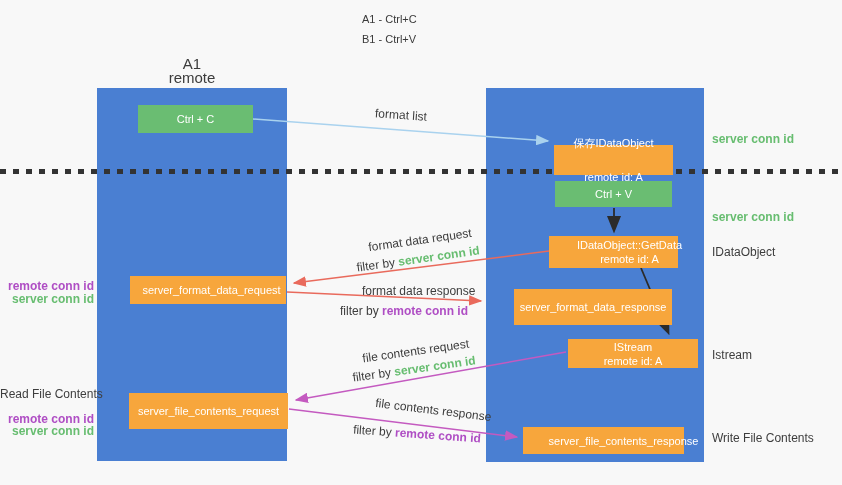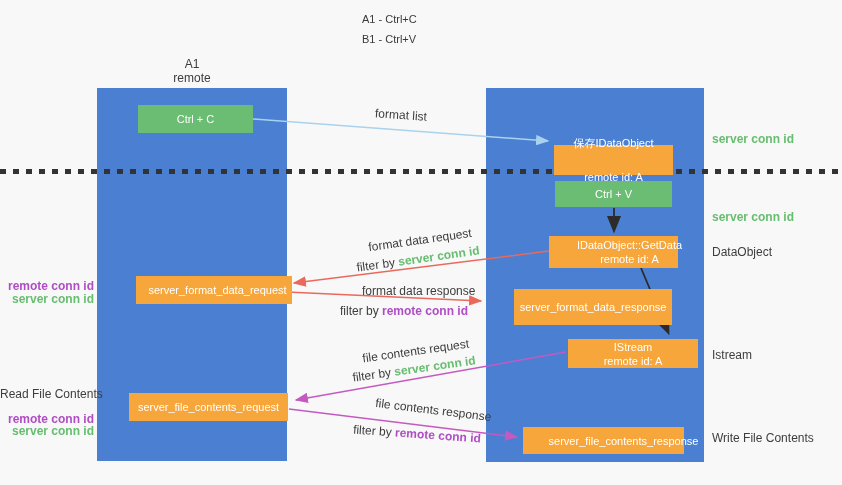--- a/index.html
+++ b/index.html
@@ -4,21 +4,21 @@
 <style>
   html,body{margin:0;padding:0;background:#f8f8f8;}
   .stage{
     position:relative;width:842px;height:485px;overflow:hidden;
     background:#f8f8f8;
     font-family:"Liberation Sans",sans-serif;
     color:#3d3d3d;
   }
   .abs{position:absolute;}
   .title{left:362px;top:9px;font-size:11px;line-height:20px;color:#3a3a3a;}
-  .col-header{width:100px;text-align:center;font-size:12px;line-height:14px;color:#3c3c3c;}
+  .col-header{width:100px;text-align:center;font-size:15px;line-height:14px;color:#3c3c3c;}
   .lifeline{background:#4a7fd2;}
   .separator{
     left:0;top:169px;width:842px;height:5px;
     background:repeating-linear-gradient(90deg,#333 0 6px,transparent 6px 13px);
   }
   .node{
     display:flex;flex-direction:column;align-items:center;justify-content:center;
     color:#fff;font-size:11px;line-height:14px;text-align:center;
     box-sizing:border-box;
   }
@@ -90,34 +90,34 @@
 
   <div class="abs node green" style="left:555px;top:181px;width:117px;height:26px;">
     <div>Ctrl + V</div>
   </div>
 
   <div class="abs node orange" style="left:549px;top:236px;width:129px;height:32px;padding-left:32px;">
     <div>IDataObject::GetData</div>
     <div>remote id: A</div>
   </div>
 
-  <div class="abs node orange" style="left:136px;top:276px;width:156px;height:28px;padding-left:7px;">
+  <div class="abs node orange" style="left:130px;top:276px;width:156px;height:28px;padding-left:7px;">
     <div>server_format_data_request</div>
   </div>
 
   <div class="abs node orange" style="left:514px;top:289px;width:158px;height:36px;">
     <div>server_format_data_response</div>
   </div>
 
   <div class="abs node orange" style="left:568px;top:339px;width:130px;height:29px;">
     <div>IStream</div>
     <div>remote id: A</div>
   </div>
 
-  <div class="abs node orange" style="left:129px;top:393px;width:159px;height:28px;">
+  <div class="abs node orange" style="left:129px;top:393px;width:159px;height:36px;">
     <div>server_file_contents_request</div>
   </div>
 
   <div class="abs node orange" style="left:523px;top:427px;width:161px;height:27px;padding-left:40px;">
     <div>server_file_contents_response</div>
   </div>
 
   <div class="abs edge-label rot-p4" style="left:375px;top:108px;">format list</div>
 
   <div class="abs edge-label rot-n8" style="left:368px;top:233px;">format data request</div>
@@ -135,21 +135,21 @@
     <span>filter by </span><span class="green-text">server conn id</span>
   </div>
 
   <div class="abs edge-label rot-p7" style="left:375px;top:403px;">file contents response</div>
   <div class="abs edge-label rot-p4" style="left:353px;top:427px;">
     <span>filter by </span><span class="purple-text">remote conn id</span>
   </div>
 
   <div class="abs side-label green-text" style="left:712px;top:132px;">server conn id</div>
   <div class="abs side-label green-text" style="left:712px;top:210px;">server conn id</div>
-  <div class="abs side-label plain" style="left:712px;top:245px;">DataObject</div>
+  <div class="abs side-label plain" style="left:712px;top:245px;">IDataObject</div>
   <div class="abs side-label plain" style="left:712px;top:348px;">Istream</div>
   <div class="abs side-label plain" style="left:712px;top:431px;">Write File Contents</div>
 
   <div class="abs side-label purple-text left-label" style="top:279px;">remote conn id</div>
   <div class="abs side-label green-text left-label" style="top:292px;">server conn id</div>
   <div class="abs side-label plain left-label" style="top:387px;">Read File Contents</div>
   <div class="abs side-label purple-text left-label" style="top:412px;">remote conn id</div>
   <div class="abs side-label green-text left-label" style="top:424px;">server conn id</div>
 
 </div>

